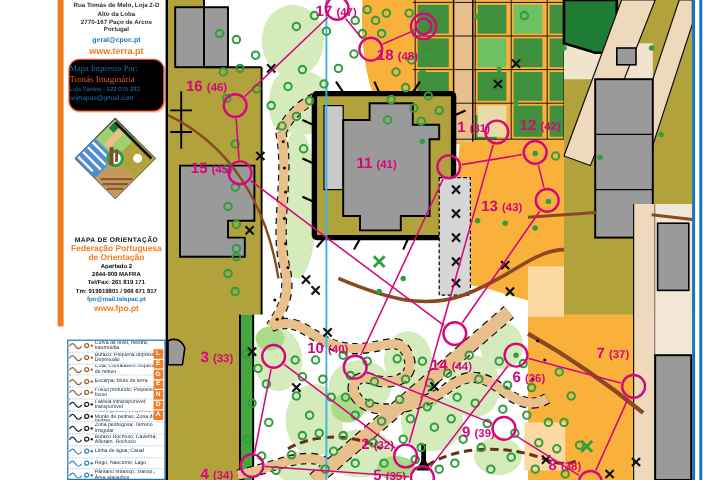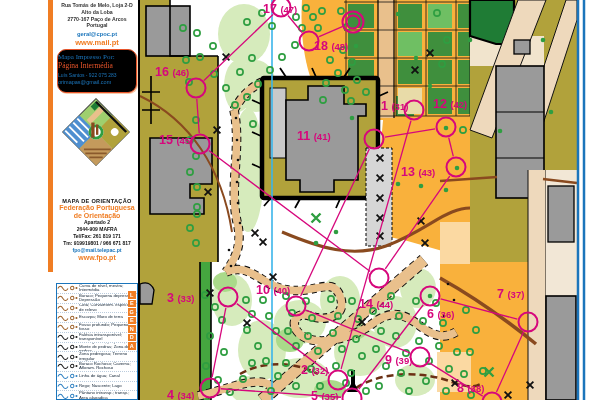--- a/index.html
+++ b/index.html
@@ -408,26 +408,26 @@
       </g>
   </svg>
 
   <div id="sidebar">
     <div class="side-col" style="top:2px">
       <div class="club-line">Rua Tomás de Melo, Loja 2-D</div>
       <div class="club-line">Alto da Loba</div>
       <div class="club-line">2770-167 Paço de Arcos</div>
       <div class="club-line">Portugal</div>
       <div class="club-email">geral@cpoc.pt</div>
-      <div class="club-site">www.mail.pt</div>
+      <div class="club-site">www.terra.pt</div>
     </div>
 
     <div class="printer-box">
       <div class="pb-title">Mapa Impresso Por:</div>
-      <div class="pb-name">Página Intermédia</div>
+      <div class="pb-name">Tomás Imaginária</div>
       <div class="pb-contact">Luís Santos - 922 075 283</div>
       <div class="pb-email">orimapas@gmail.com</div>
     </div>
 
     <svg class="fpo-logo" viewBox="0 0 72 72">
       <g transform="rotate(45 36 36)">
         <rect x="11" y="11" width="50" height="50" fill="#9fcf6e" stroke="#444" stroke-width="1"></rect>
         <rect x="36" y="11" width="25" height="25" fill="#b1a23b"></rect>
         <rect x="11" y="36" width="25" height="25" fill="#4f8fd0"></rect>
         <rect x="36" y="36" width="25" height="25" fill="#c49a5c"></rect>

